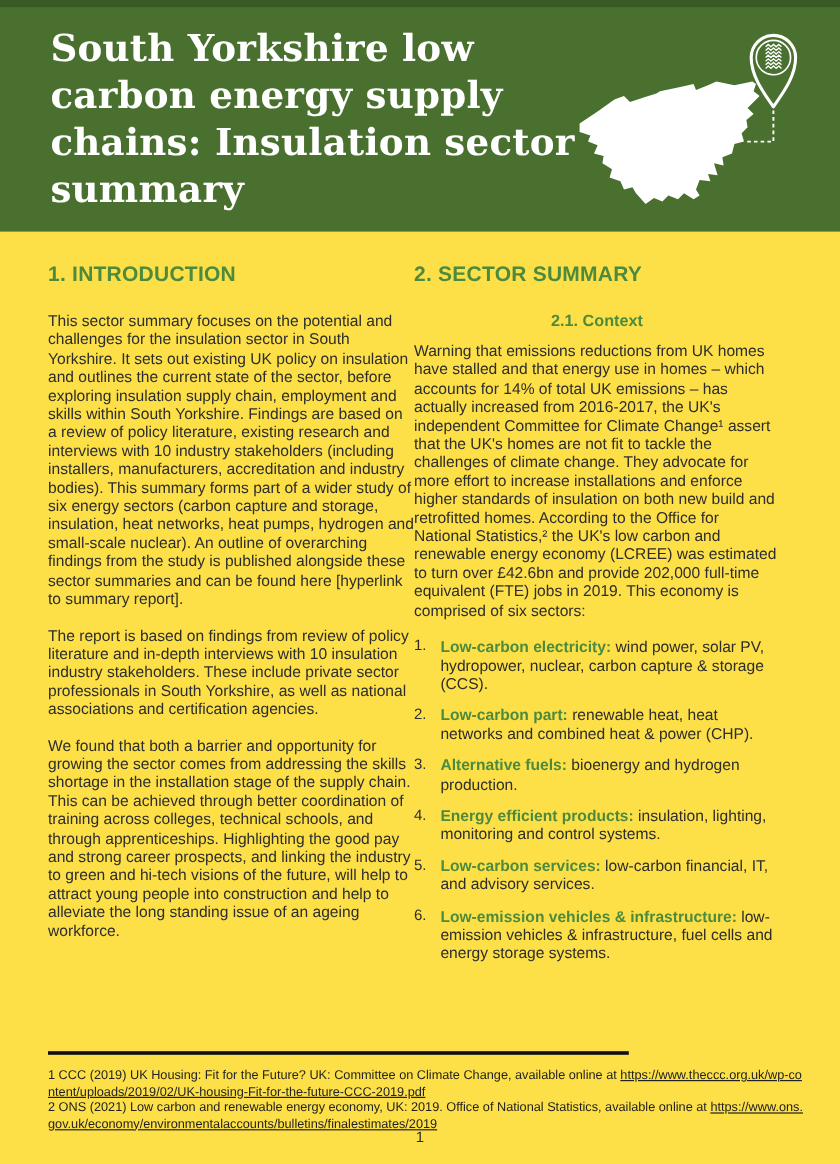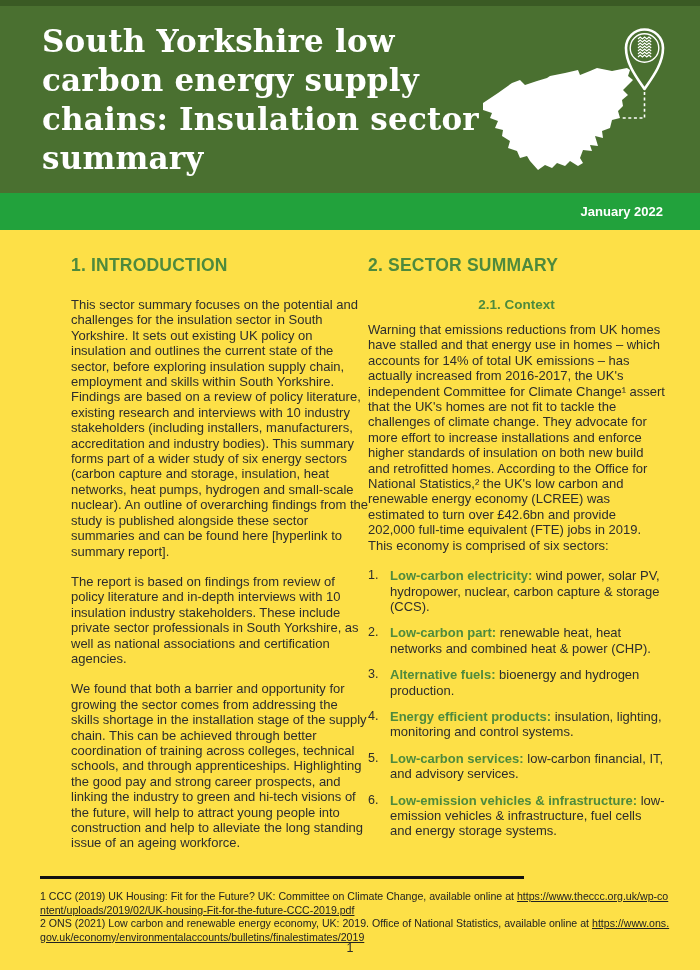--- a/index.html
+++ b/index.html
@@ -39,23 +39,22 @@
     background:#22a23c;
     display:flex; align-items:center; justify-content:flex-end;
     padding-right:37px;
   }
   .date-band span {
     color:#ffffff; font-weight:bold; font-size:13px;
   }
   
   .content {
     display:flex;
-    padding:25px 35px 0 24px;
+    padding:25px 35px 0 40px;
     gap:0;
-    margin-left:47px;
   }
   .col { width:305px; }
   h2.section-heading {
     color:#4e8a3d;
     font-size:17.5px;
     font-weight:bold;
     letter-spacing:0.2px;
     margin-bottom:21px;
   }
   h3.sub-heading {
@@ -141,23 +140,20 @@
         <path d="M158,30 l2.2,-2 2.2,2 2.2,-2 2.2,2 2.2,-2 2.2,2"></path>
         <path d="M158,33 l2.2,-2 2.2,2 2.2,-2 2.2,2 2.2,-2 2.2,2"></path>
         <path d="M158,36 l2.2,-2 2.2,2 2.2,-2 2.2,2 2.2,-2 2.2,2"></path>
         <path d="M158,39 l2.2,-2 2.2,2 2.2,-2 2.2,2 2.2,-2 2.2,2"></path>
       </g>
 
       <path d="M164.5,74 L164.5,100 L141,100" fill="none" stroke="#ffffff" stroke-width="1.6" stroke-dasharray="3,2.6"></path>
     </svg>
   </div>
 
-  <div class="date-band">
-    <span>January 2022</span>
-  </div>
 
   <div class="content">
 
     <div class="col">
       <h2 class="section-heading">1. INTRODUCTION</h2>
       <p class="body-text">This sector summary focuses on the potential and challenges for the insulation sector in South Yorkshire. It sets out existing UK policy on insulation and outlines the current state of the sector, before exploring insulation supply chain, employment and skills within South Yorkshire. Findings are based on a review of policy literature, existing research and interviews with 10 industry stakeholders (including installers, manufacturers, accreditation and industry bodies). This summary forms part of a wider study of six energy sectors (carbon capture and storage, insulation, heat networks, heat pumps, hydrogen and small-scale nuclear). An outline of overarching findings from the study is published alongside these sector summaries and can be found here [hyperlink to summary report].</p>
       <p class="body-text">The report is based on findings from review of policy literature and in-depth interviews with 10 insulation industry stakeholders. These include private sector professionals in South Yorkshire, as well as national associations and certification agencies.</p>
       <p class="body-text">We found that both a barrier and opportunity for growing the sector comes from addressing the skills shortage in the installation stage of the supply chain. This can be achieved through better coordination of training across colleges, technical schools, and through apprenticeships. Highlighting the good pay and strong career prospects, and linking the industry to green and hi-tech visions of the future, will help to attract young people into construction and help to alleviate the long standing issue of an ageing workforce.</p>
     </div>
 

